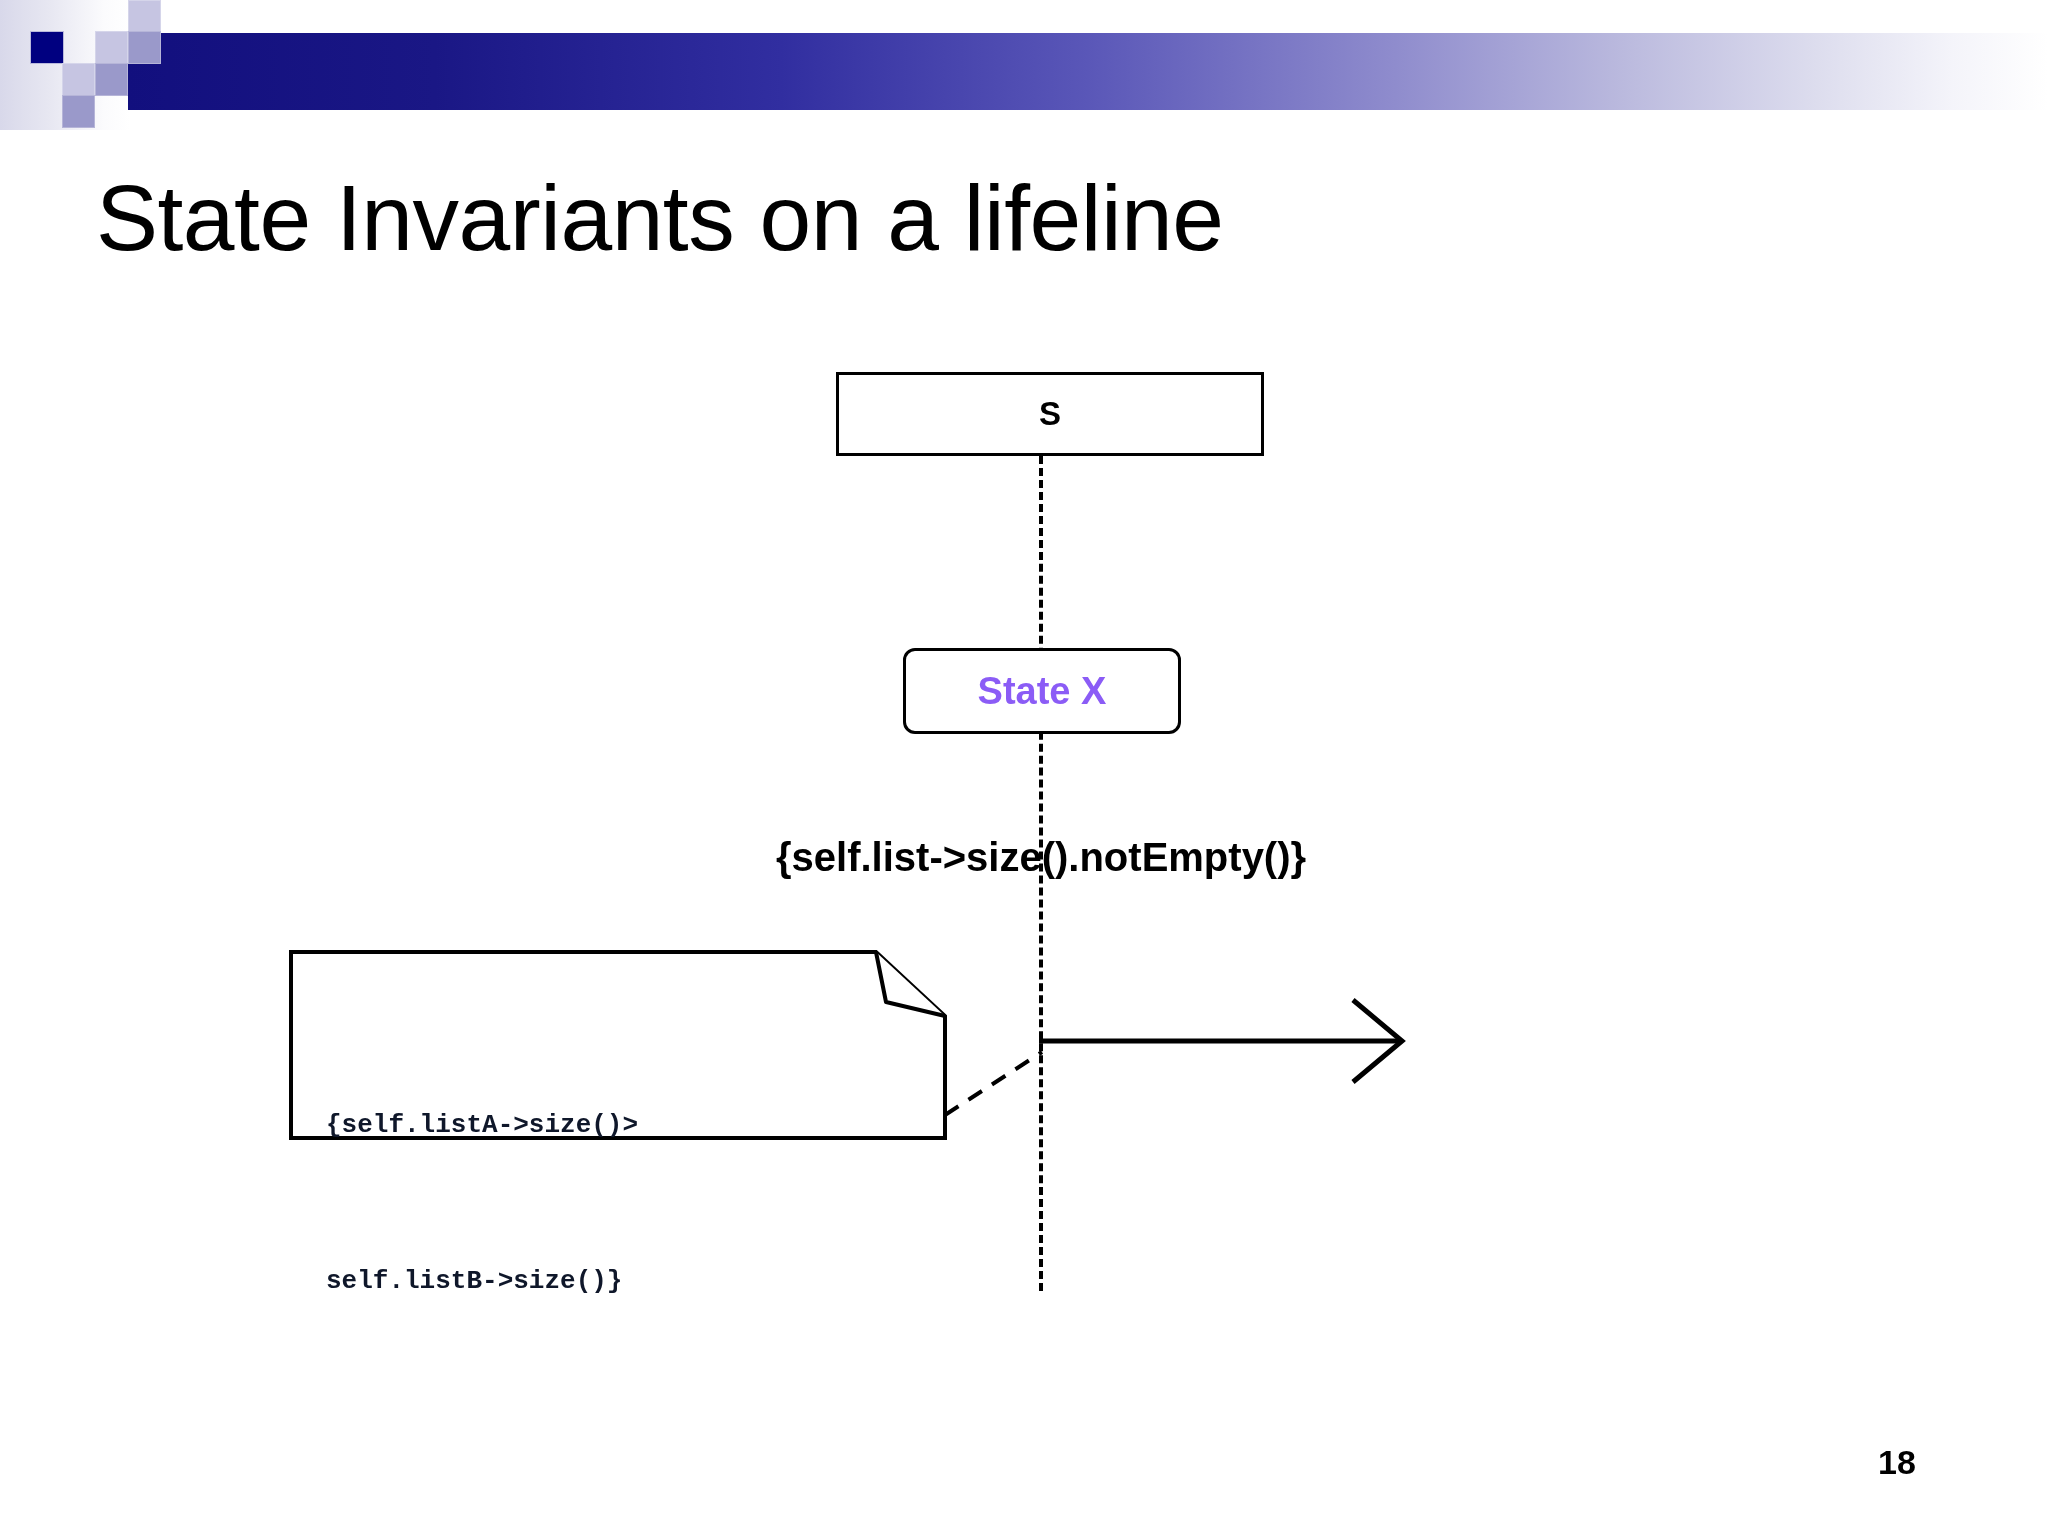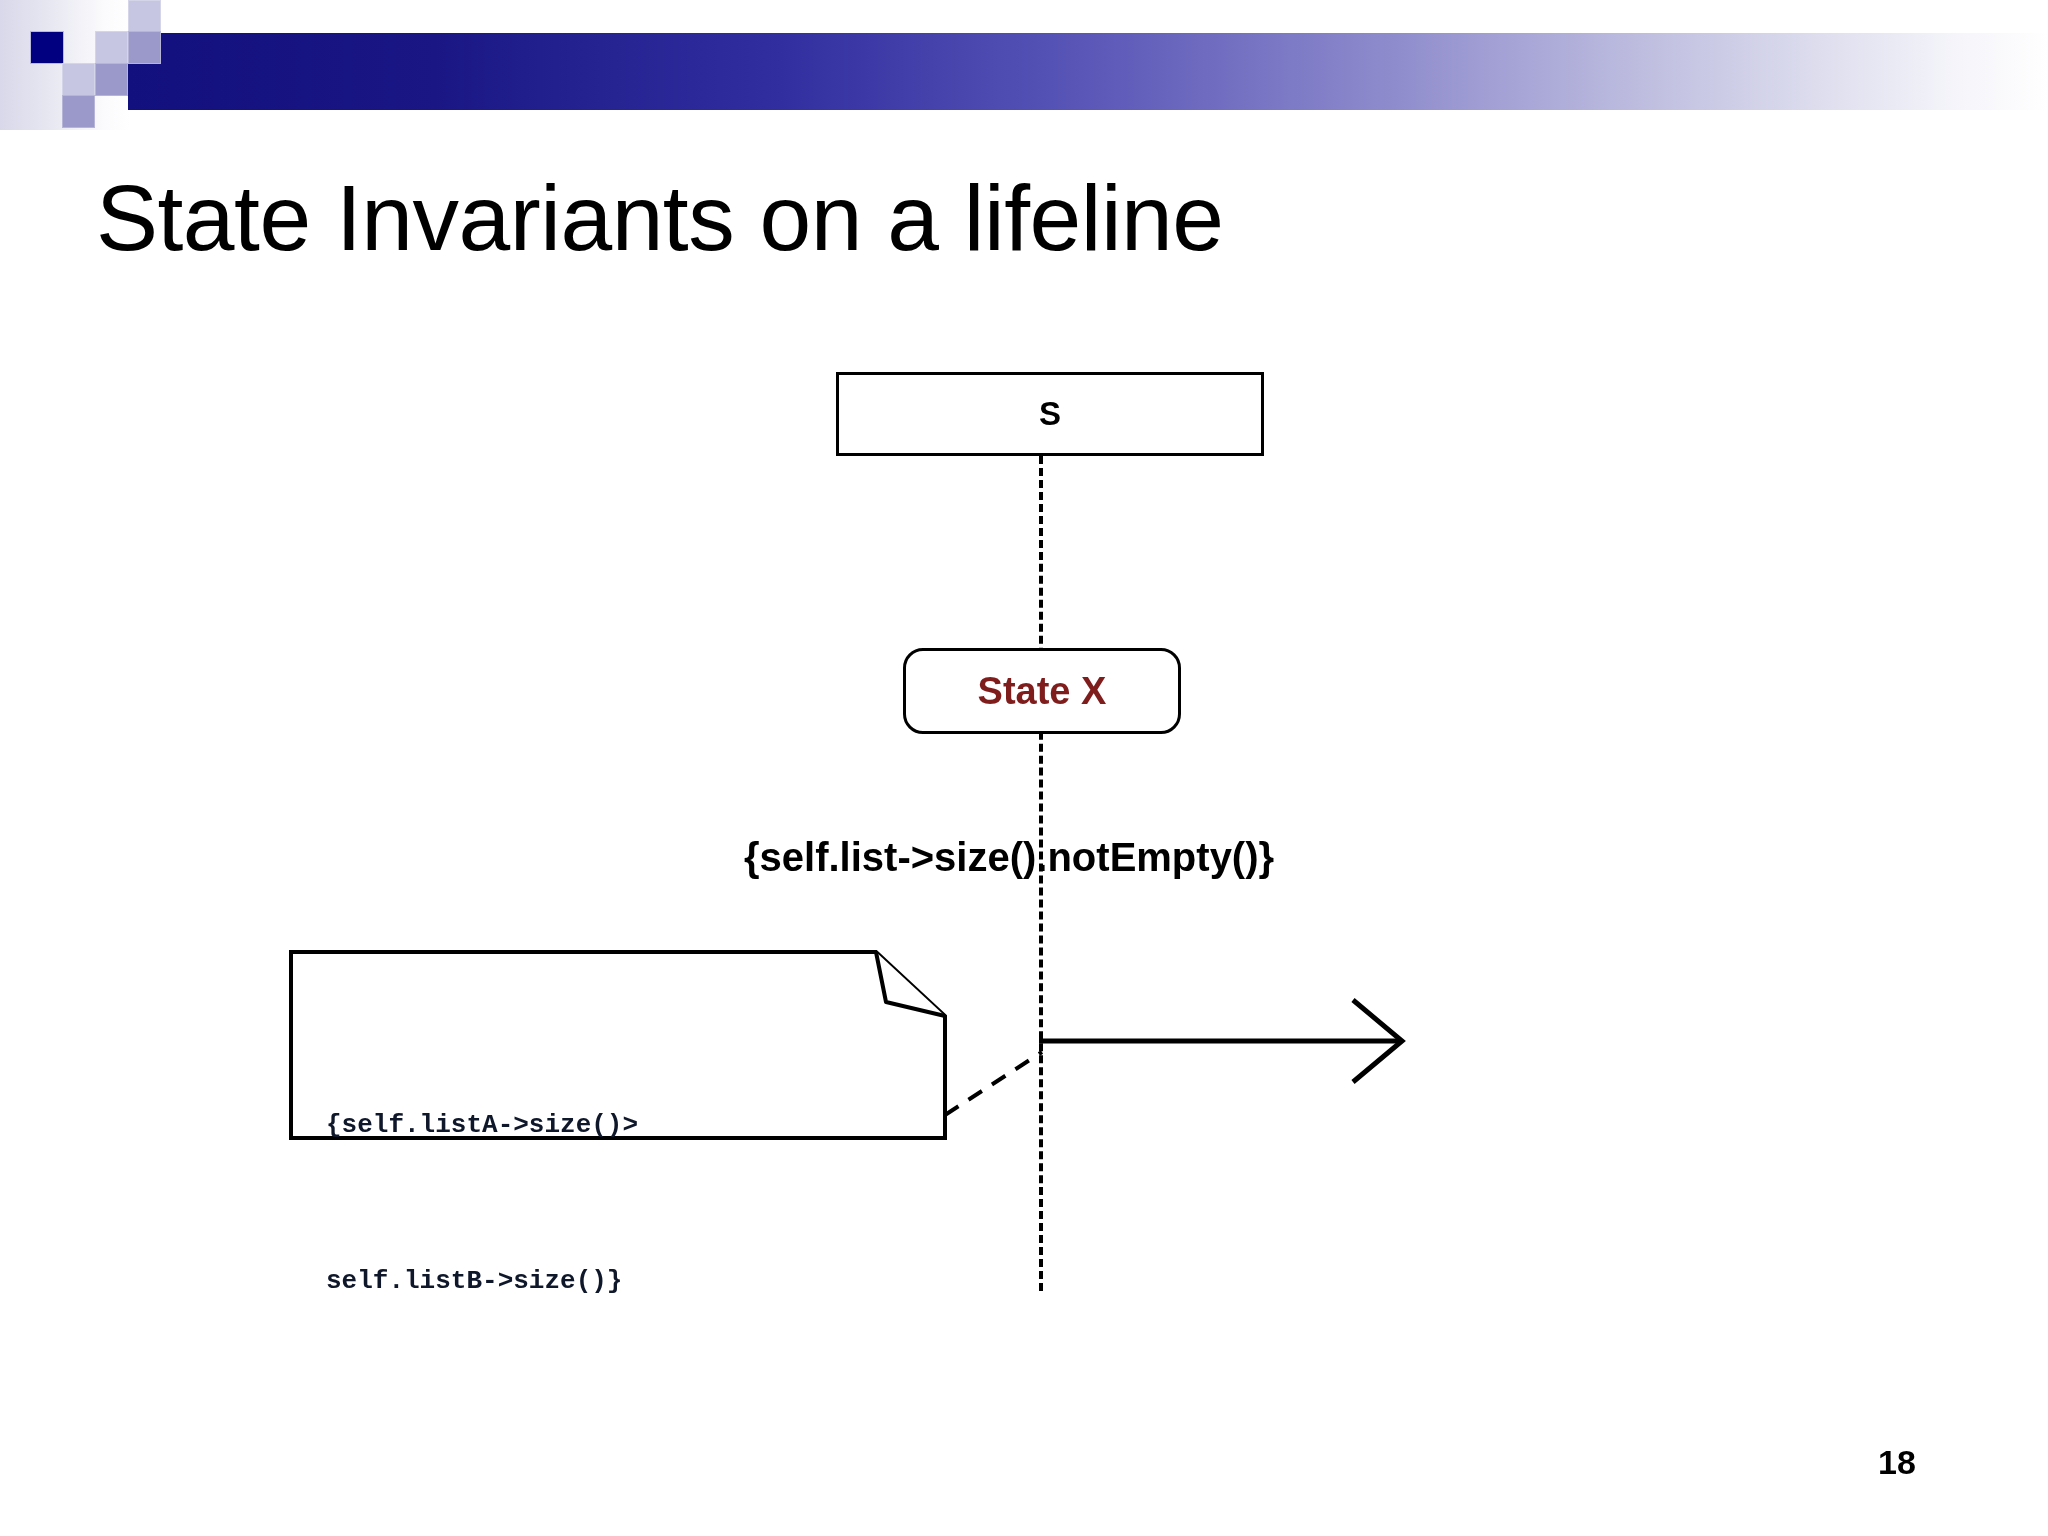--- a/index.html
+++ b/index.html
@@ -105,33 +105,33 @@
     height: 835px;
     border-left: 4px dashed #000000;
   }
   .state-box {
     position: absolute;
     left: 903px;
     top: 648px;
     width: 278px;
     height: 86px;
     border: 3px solid #000000;
-    border-radius: 20px;
+    border-radius: 12px;
     box-sizing: border-box;
     background: #ffffff;
     display: flex;
     align-items: center;
     justify-content: center;
     font-size: 38px;
     font-weight: bold;
-    color: #7f1d1d;
+    color: #8b5cf6;
   }
   .constraint-text {
     position: absolute;
-    left: 744px;
+    left: 776px;
     top: 835px;
     font-size: 40px;
     font-weight: bold;
     color: #000000;
     white-space: nowrap;
   }
   #note-svg {
     position: absolute;
     left: 280px;
     top: 940px;

